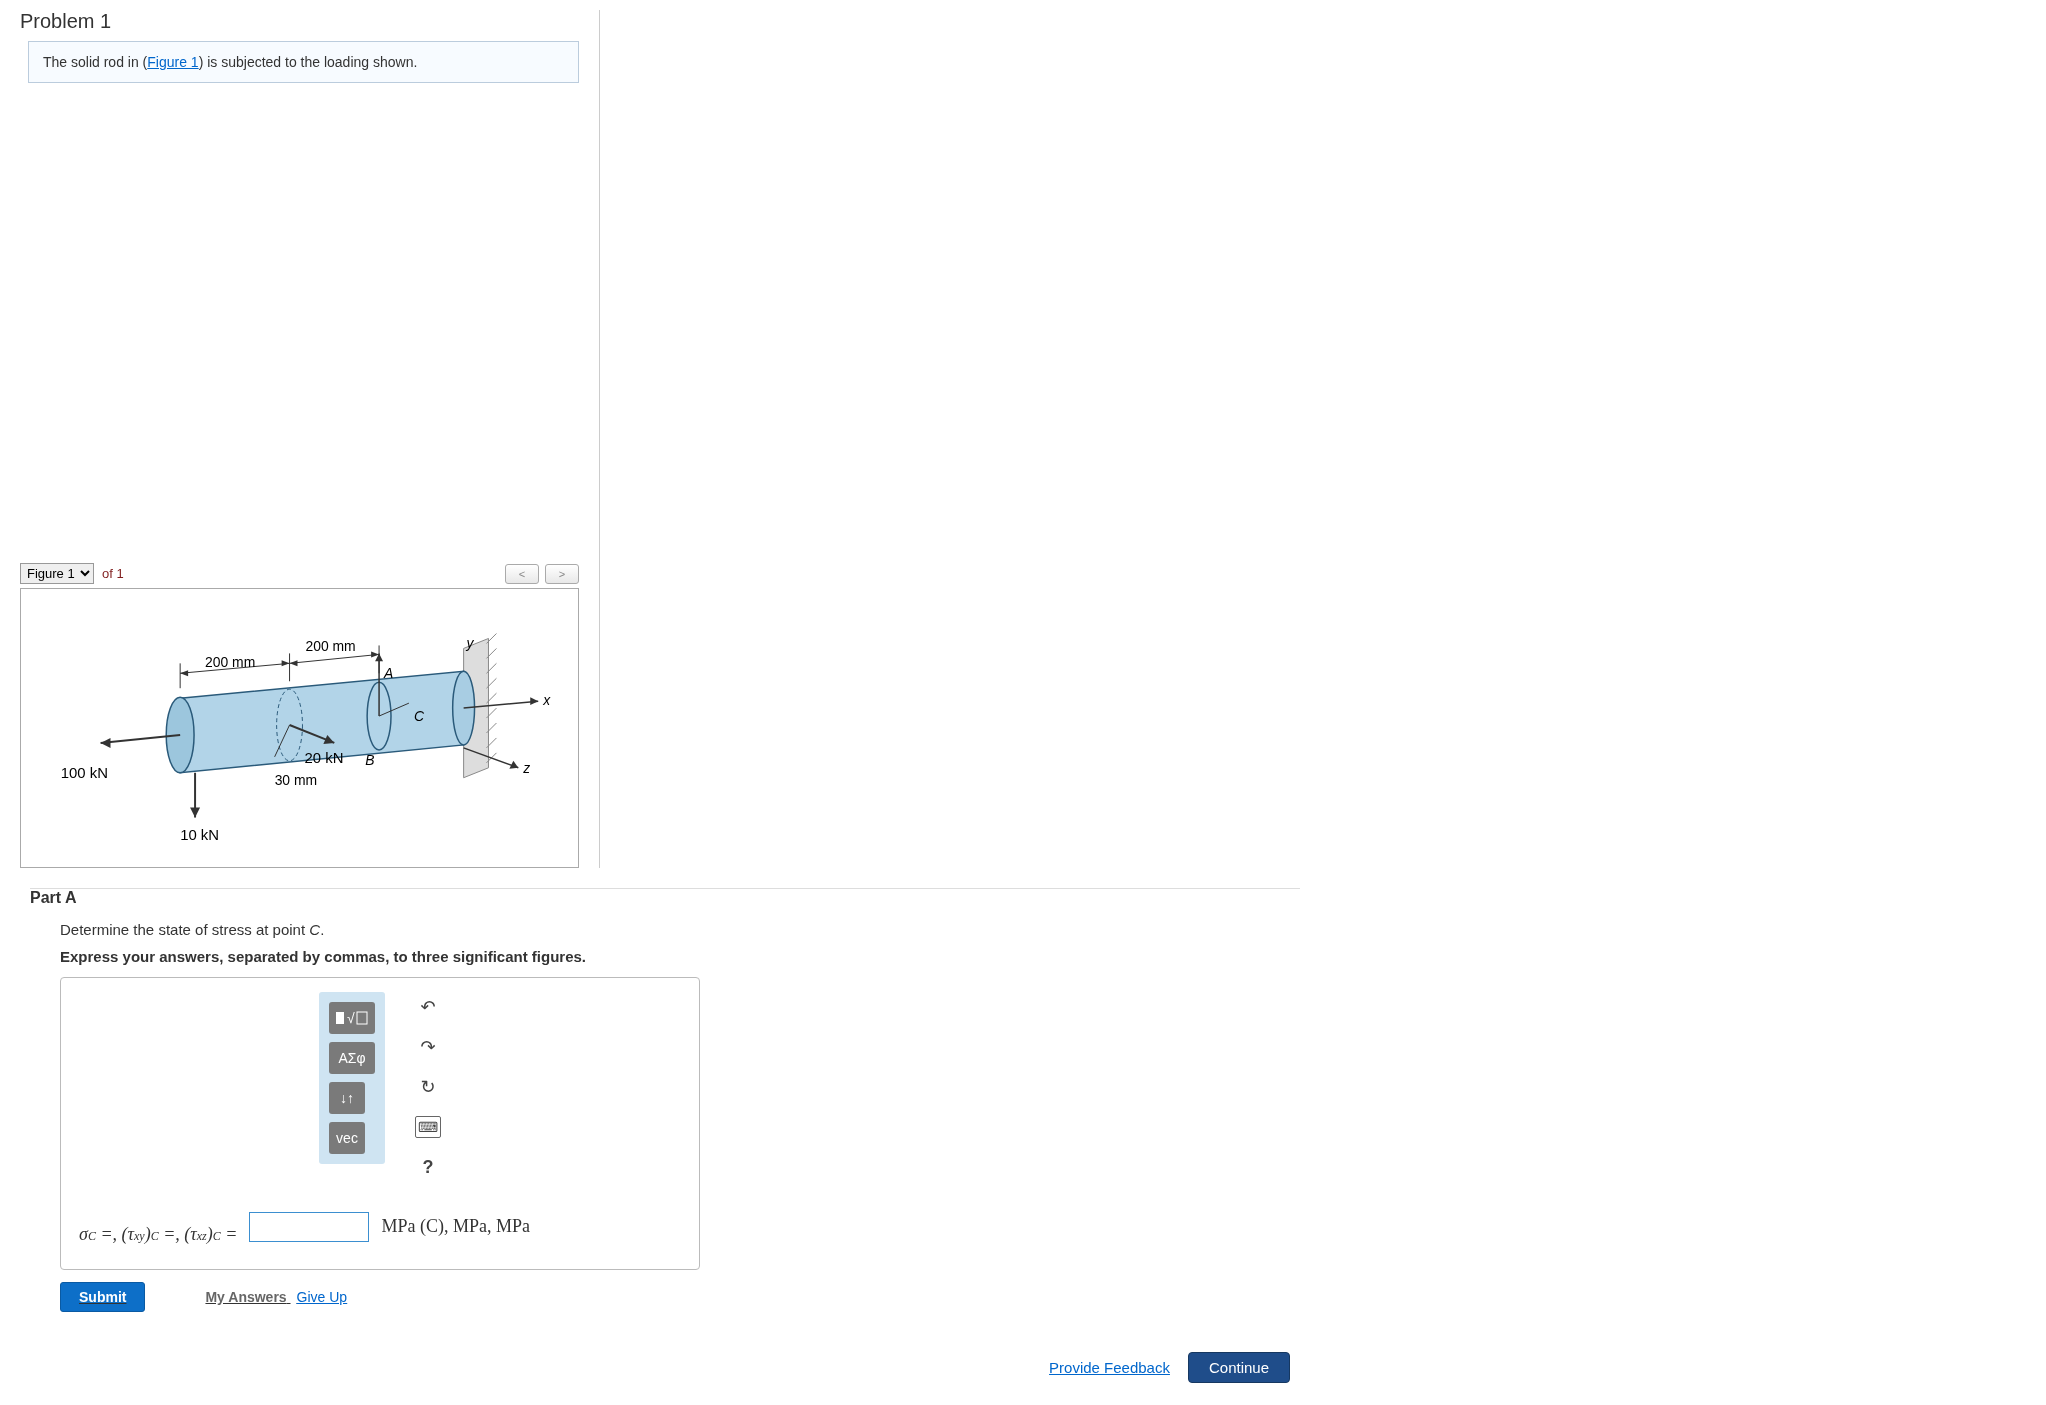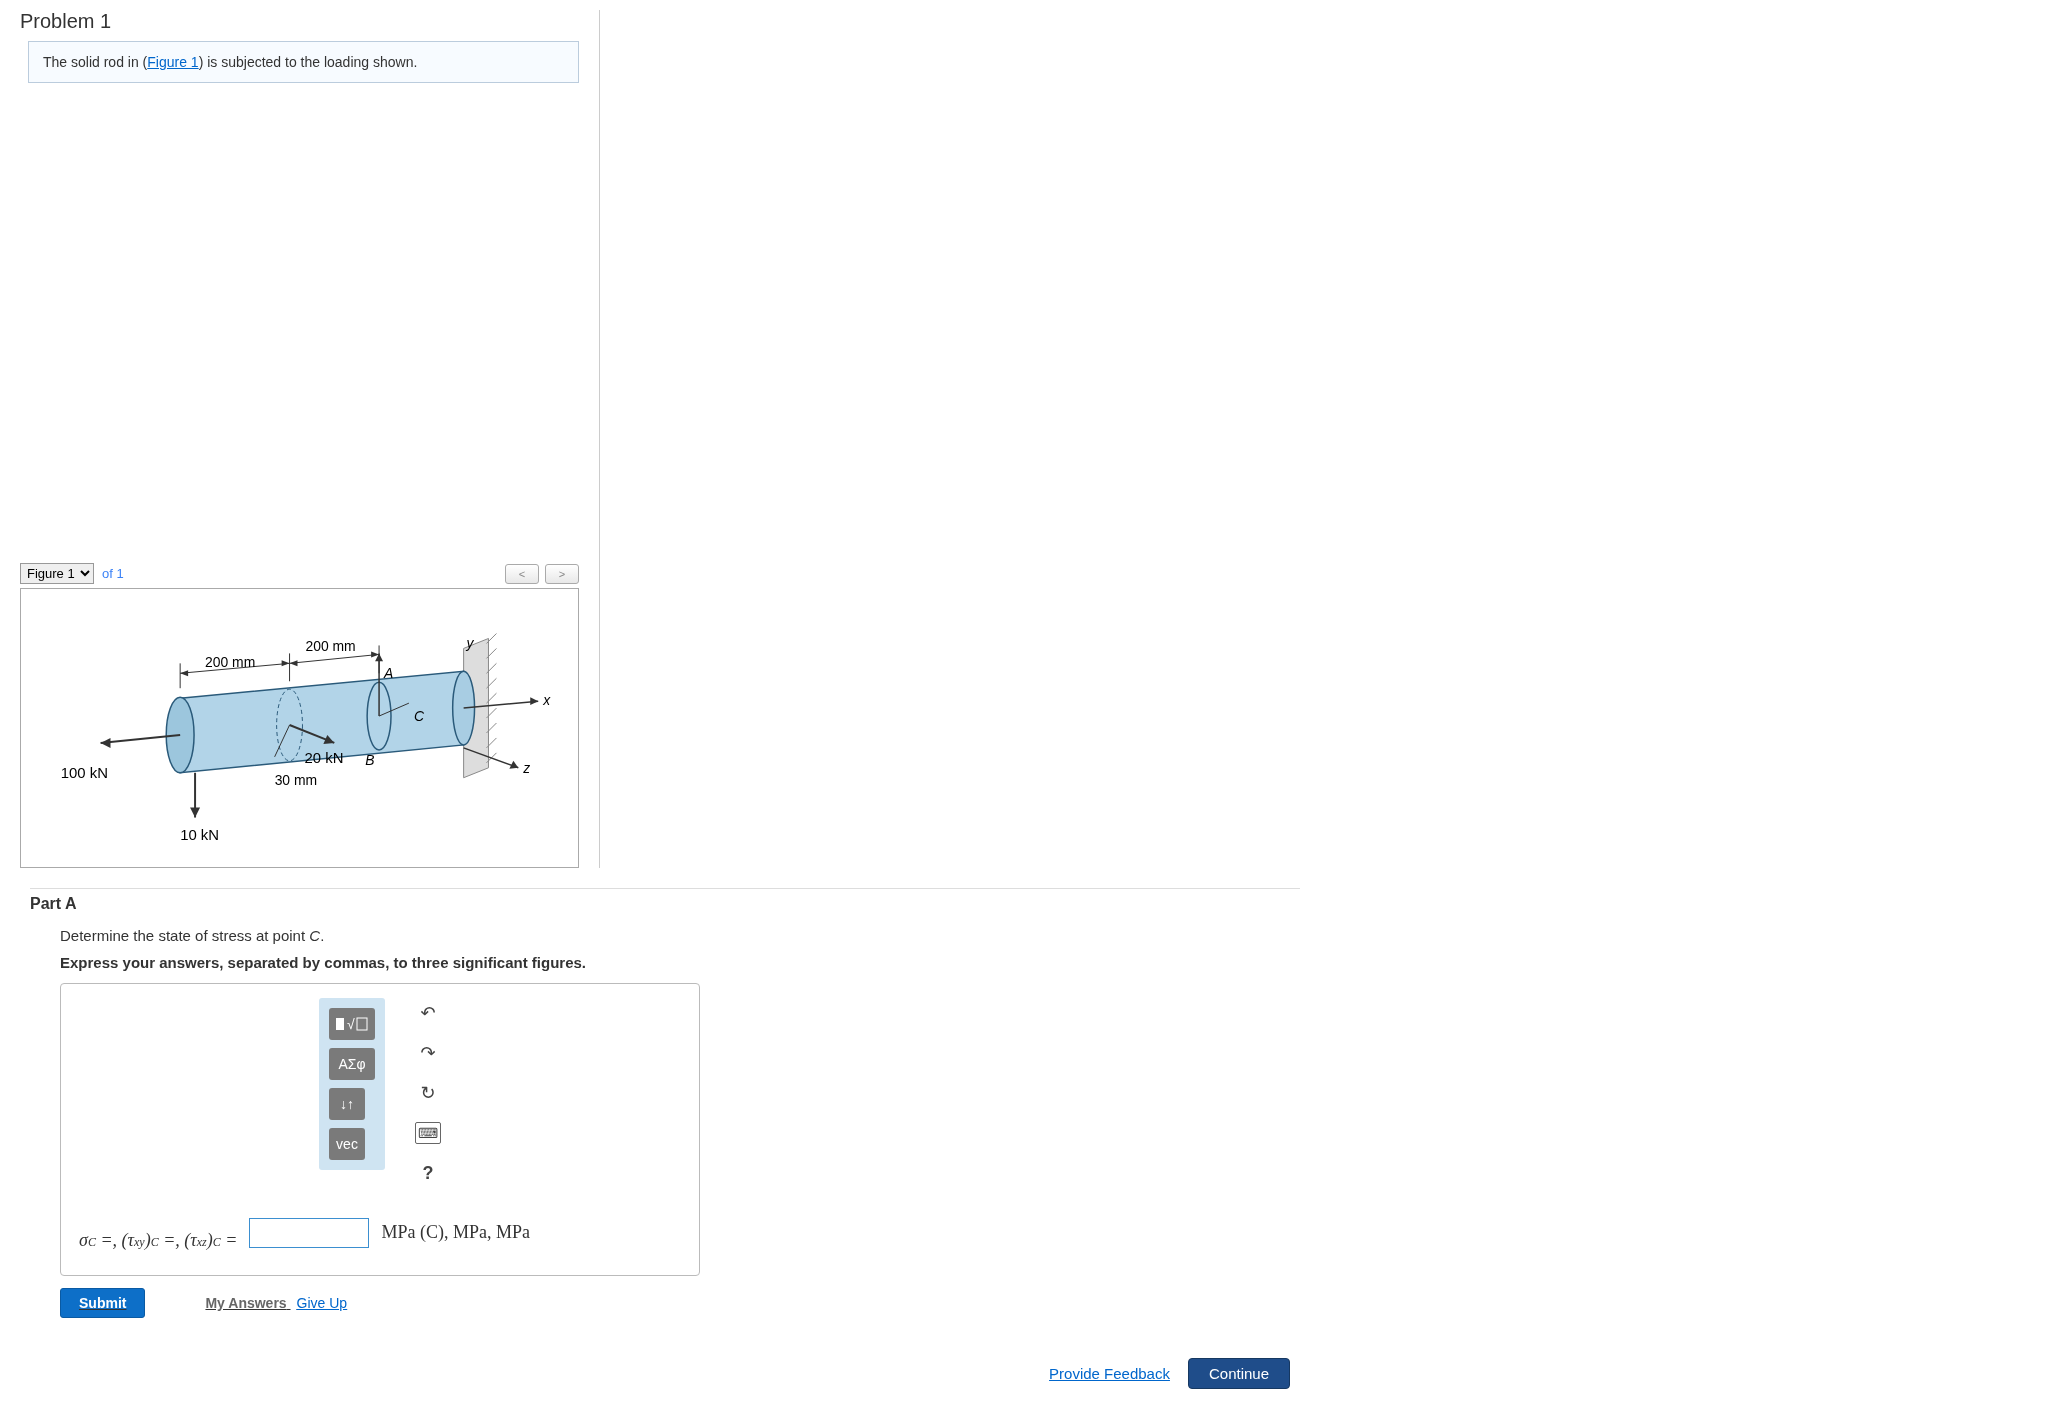--- a/index.html
+++ b/index.html
@@ -32,41 +32,41 @@
   display: flex;
   align-items: center;
   gap: 6px;
   margin-bottom: 4px;
 }
 .fig-select {
   font-size: 13px;
   padding: 1px 2px;
   border: 1px solid #999;
 }
-.fig-of { font-size: 13px; color: #3b82f6; margin-left: 2px; }
+.fig-of { font-size: 13px; color: #7f1d1d; margin-left: 2px; }
 .fig-nav-spacer { flex: 1; }
 .nav-btn {
   width: 34px; height: 20px;
   border: 1px solid #aaa;
   background: linear-gradient(#fff,#e8e8e8);
   border-radius: 3px;
   color: #888;
   font-size: 11px;
   display: inline-flex; align-items: center; justify-content: center;
   cursor: pointer;
 }
 .figure-frame {
   border: 1px solid #aaa;
   height: 280px;
   position: relative;
   overflow: hidden;
   background: #fff;
 }
 .figure-frame svg { width: 100%; height: 100%; }
-.part-header { font-size: 16px; font-weight: bold; margin: 8px 0 14px; border-top: 1px solid #ddd; padding-top: 6px; }
+.part-header { font-size: 16px; font-weight: bold; margin: 8px 0 14px; border-top: 1px solid #ddd; }
 .part-instruction { margin-left: 30px; margin-bottom: 10px; font-size: 15px; font-style: normal; }
 .ital { font-style: italic; }
 .part-bold { margin-left: 30px; font-weight: bold; font-size: 15px; margin-bottom: 12px; }
 .answer-box {
   margin-left: 30px;
   border: 1px solid #bbb;
   border-radius: 4px;
   width: 640px;
 }
 .toolbar-area {

